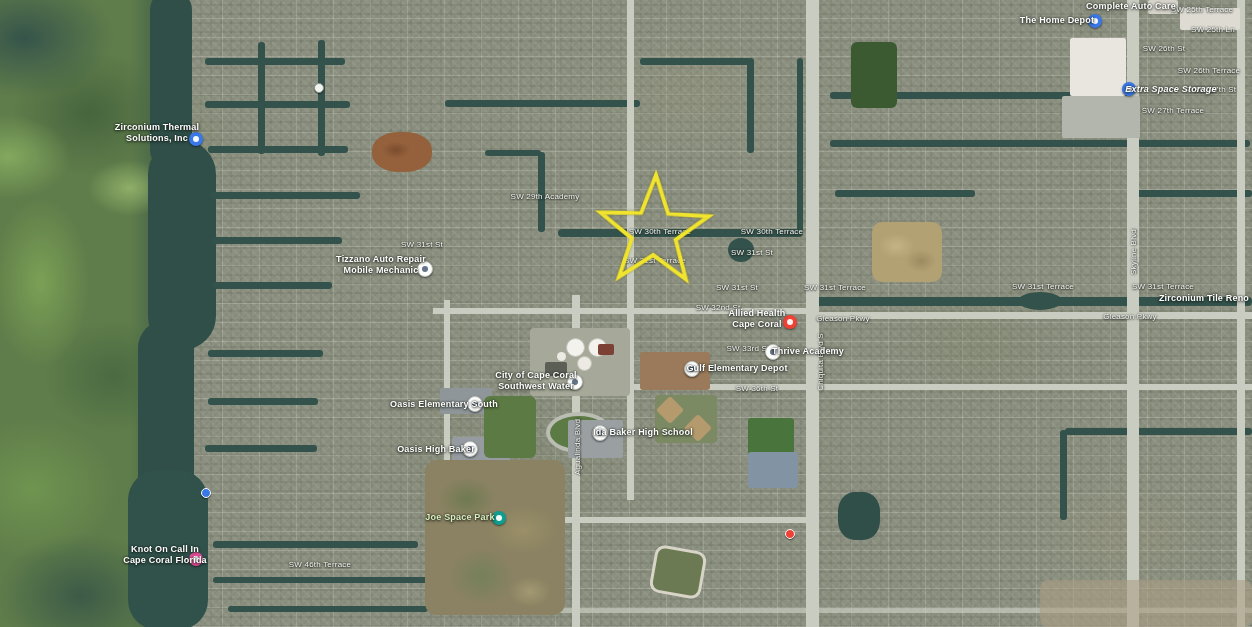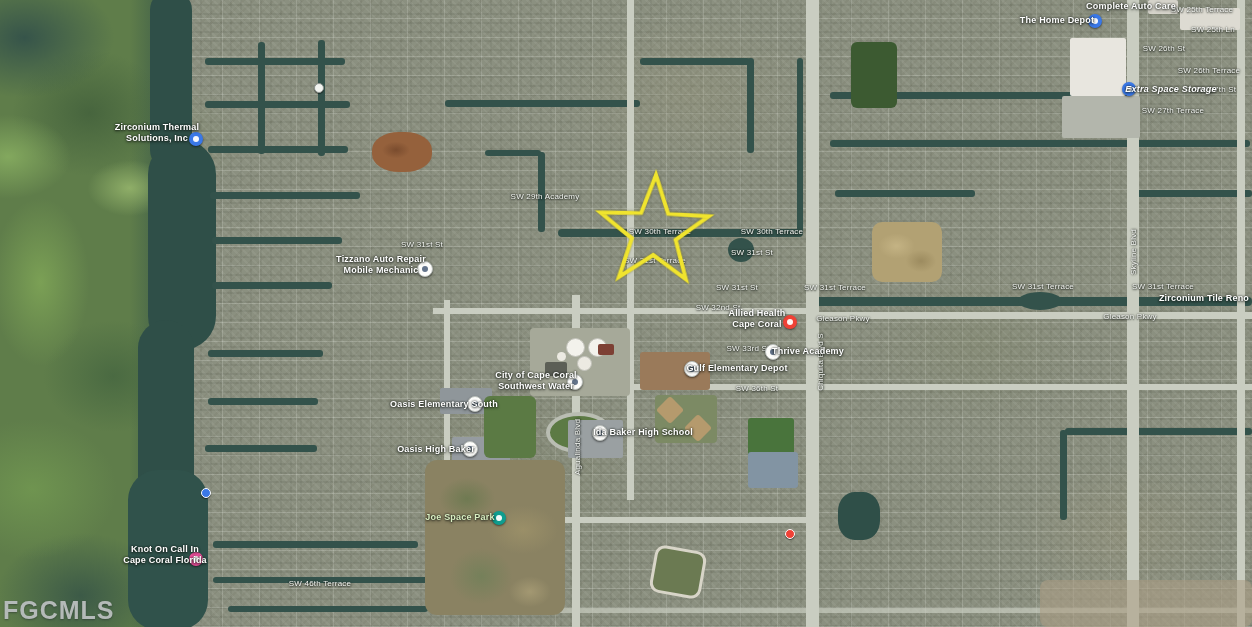--- a/index.html
+++ b/index.html
@@ -65,21 +65,20 @@
 <body>
 
 <div id="map">
   <div class="wetland"></div>
   <div class="roofs"></div>
 
   <svg id="star" viewBox="-70 -70 140 140" style="left: 584px; top: 162px;">
     <path id="star-path" d="M0,-57 L13.5,-18.6 L54.2,-17.6 L21.9,7.1 L33.5,46.1 L0,23 L-33.5,46.1 L-21.9,7.1 L-54.2,-17.6 L-13.5,-18.6 Z" fill="none" stroke="#f0e42e" stroke-width="4" stroke-linejoin="miter"></path>
   </svg>
 
-  <div id="watermark">FGCMLS</div>
 <div class="f" style="position: absolute; left: 150px; top: -10px; width: 42px; height: 180px; background: rgb(47, 79, 72); border-radius: 20px;"></div>
     <div class="f" style="position: absolute; left: 148px; top: 140px; width: 68px; height: 210px; background: rgb(47, 79, 72); border-radius: 35px;"></div>
     <div class="f" style="position: absolute; left: 138px; top: 320px; width: 56px; height: 190px; background: rgb(47, 79, 72); border-radius: 28px;"></div>
     <div class="f" style="position: absolute; left: 128px; top: 470px; width: 80px; height: 160px; background: rgb(48, 82, 75); border-radius: 30px;"></div>
     <div class="f" style="position: absolute; left: 205px; top: 58px; width: 140px; height: 7px; background: rgb(51, 82, 75); border-radius: 3px;"></div>
     <div class="f" style="position: absolute; left: 205px; top: 101px; width: 145px; height: 7px; background: rgb(51, 82, 75); border-radius: 3px;"></div>
     <div class="f" style="position: absolute; left: 208px; top: 146px; width: 140px; height: 7px; background: rgb(51, 82, 75); border-radius: 3px;"></div>
     <div class="f" style="position: absolute; left: 210px; top: 192px; width: 150px; height: 7px; background: rgb(51, 82, 75); border-radius: 3px;"></div>
     <div class="f" style="position: absolute; left: 212px; top: 237px; width: 130px; height: 7px; background: rgb(51, 82, 75); border-radius: 3px;"></div>
     <div class="f" style="position: absolute; left: 212px; top: 282px; width: 120px; height: 7px; background: rgb(51, 82, 75); border-radius: 3px;"></div>
@@ -161,21 +160,21 @@
     <div class="street-label" style="left: 748px; top: 348px;">SW 33rd St</div>
     <div class="street-label" style="left: 757px; top: 388px;">SW 36th St</div>
     <div class="street-label" style="left: 1043px; top: 286px;">SW 31st Terrace</div>
     <div class="street-label" style="left: 1163px; top: 286px;">SW 31st Terrace</div>
     <div class="street-label" style="left: 1202px; top: 9px;">SW 25th Terrace</div>
     <div class="street-label" style="left: 1213px; top: 29px;">SW 25th Ln</div>
     <div class="street-label" style="left: 1164px; top: 48px;">SW 26th St</div>
     <div class="street-label" style="left: 1209px; top: 70px;">SW 26th Terrace</div>
     <div class="street-label" style="left: 1215px; top: 89px;">SW 27th St</div>
     <div class="street-label" style="left: 1173px; top: 110px;">SW 27th Terrace</div>
-    <div class="street-label" style="left: 320px; top: 583px;">SW 46th Terrace</div>
+    <div class="street-label" style="left: 320px; top: 564px;">SW 46th Terrace</div>
     <div class="street-label" style="left: 577px; top: 447px; transform: translate(-50%, -50%) rotate(-90deg);">Agualinda Blvd</div>
     <div class="street-label" style="left: 820px; top: 362px; transform: translate(-50%, -50%) rotate(-90deg);">Chiquita Blvd S</div>
     <div class="street-label" style="left: 1133px; top: 252px; transform: translate(-50%, -50%) rotate(-90deg);">Skyline Blvd</div>
     <div class="marker m-blue" style="left: 189px; top: 132px;"></div>
     <div class="poi-label" style="left: 157px; top: 133px;">
       <div>Zirconium Thermal</div>
       <div>Solutions, Inc</div>
     </div>
     <div class="marker m-white" style="left: 417px; top: 261px;"></div>
     <div class="poi-label" style="left: 381px; top: 265px;">

